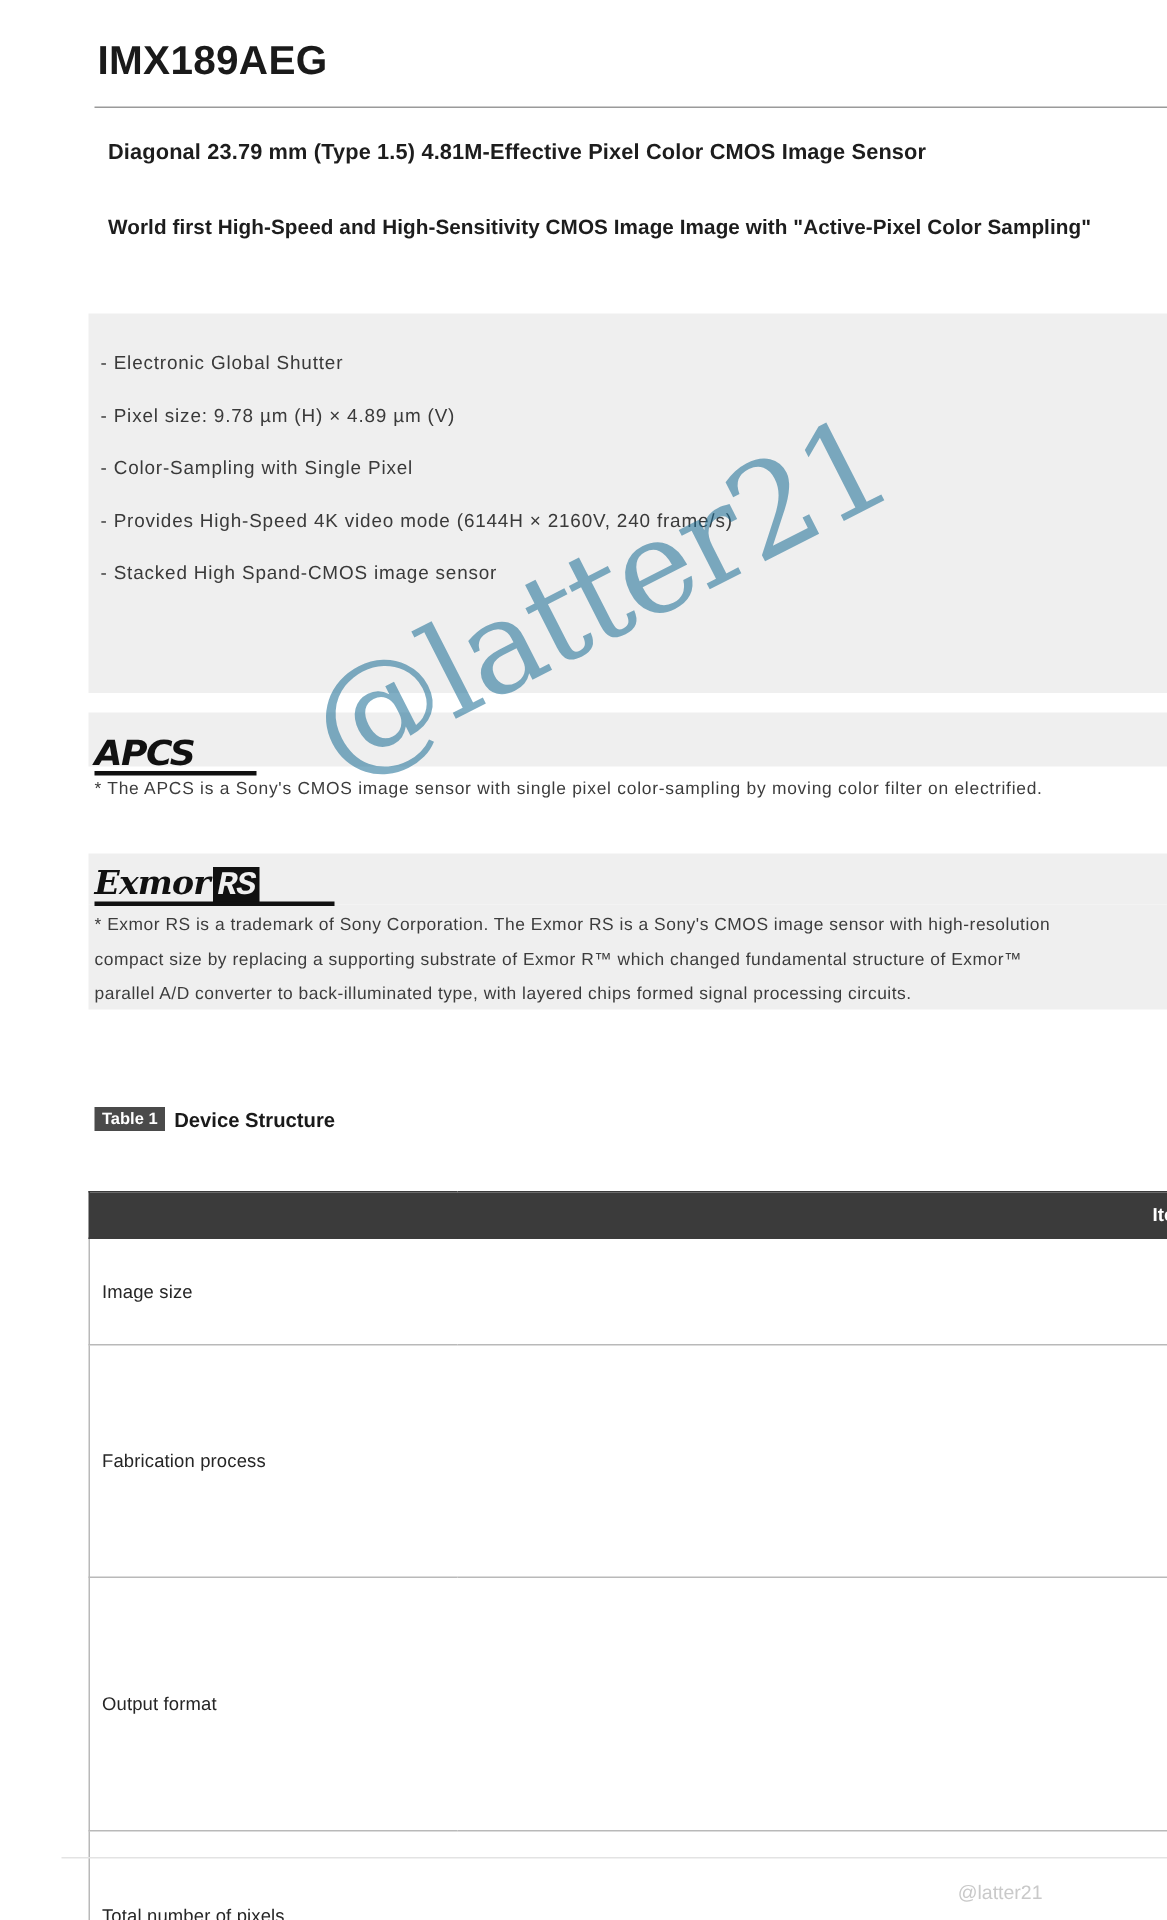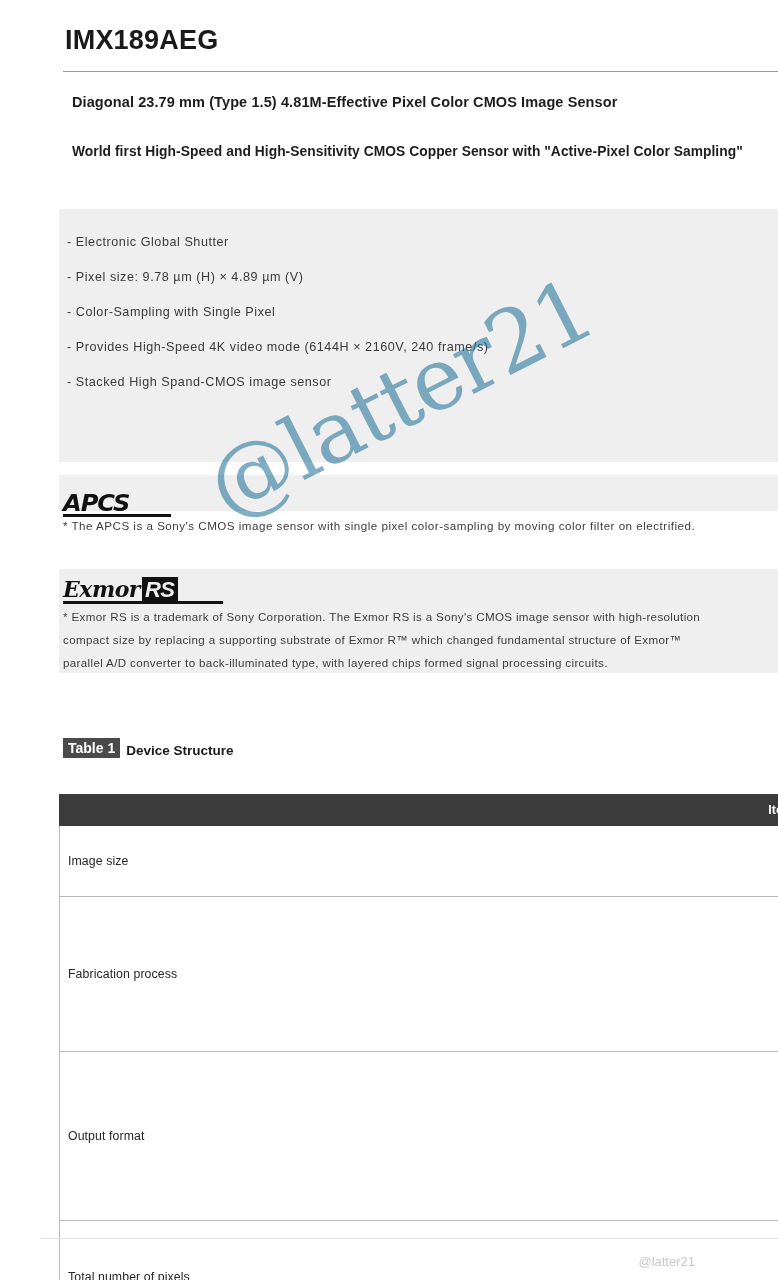--- a/index.html
+++ b/index.html
@@ -138,21 +138,21 @@
     left: 22px;
     top: 573px;
     font-size: 22px;
     font-weight: bold;
     font-style: italic;
     color: #111;
     font-family: "DejaVu Serif", serif;
     letter-spacing: -0.5px;
   }
   .exmor-logo .rs {
-    font-family: Liberation Sans, sans-serif;
+    font-family: Liberation Mono, monospace;
     background: #111;
     color: #efefef;
     padding: 0 3px;
     font-style: italic;
     margin-left: 2px;
   }
   .exmor-underline {
     position: absolute;
     left: 22px;
     top: 598px;
@@ -185,21 +185,21 @@
     left: 22px;
     top: 735px;
     font-size: 13.5px;
     font-weight: bold;
     color: #1a1a1a;
   }
   .table-tag {
     display: inline-block;
     background: #4a4a4a;
     color: #fff;
-    font-size: 14px;
+    font-size: 11px;
     font-weight: bold;
     padding: 2px 5px 2px 5px;
     margin-right: 6px;
     vertical-align: 2px;
   }
   
   .device-table {
     position: absolute;
     left: 18px;
     top: 791px;
@@ -263,21 +263,21 @@
 </style>
 </head>
 <body>
 
 <div class="page">
 
   <div class="doc-title">IMX189AEG</div>
   <div class="title-rule"></div>
 
   <div class="subtitle-1">Diagonal 23.79 mm (Type 1.5) 4.81M-Effective Pixel Color CMOS Image Sensor</div>
-  <div class="subtitle-2">World first High-Speed and High-Sensitivity CMOS Copper Sensor with "Active-Pixel Color Sampling"</div>
+  <div class="subtitle-2">World first High-Speed and High-Sensitivity CMOS Image Image with "Active-Pixel Color Sampling"</div>
 
   <div class="features">
     <ul>
       <li>- Electronic Global Shutter</li>
       <li>- Pixel size: 9.78 µm (H) × 4.89 µm (V)</li>
       <li>- Color-Sampling with Single Pixel</li>
       <li>- Provides High-Speed 4K video mode (6144H × 2160V, 240 frame/s)</li>
       <li>- Stacked High Spand-CMOS image sensor</li>
     </ul>
   </div>

